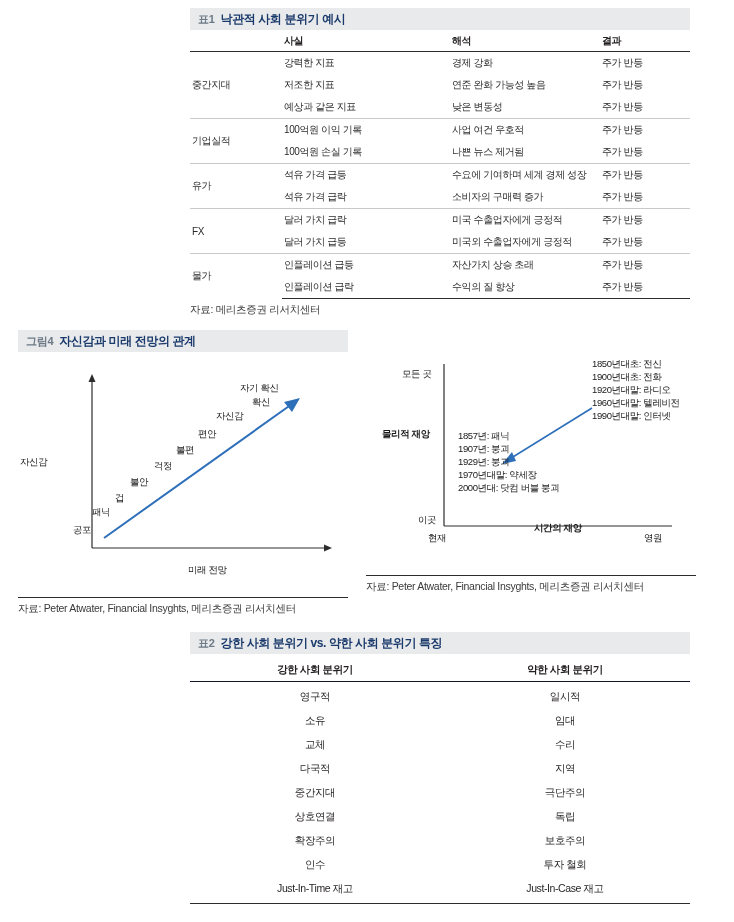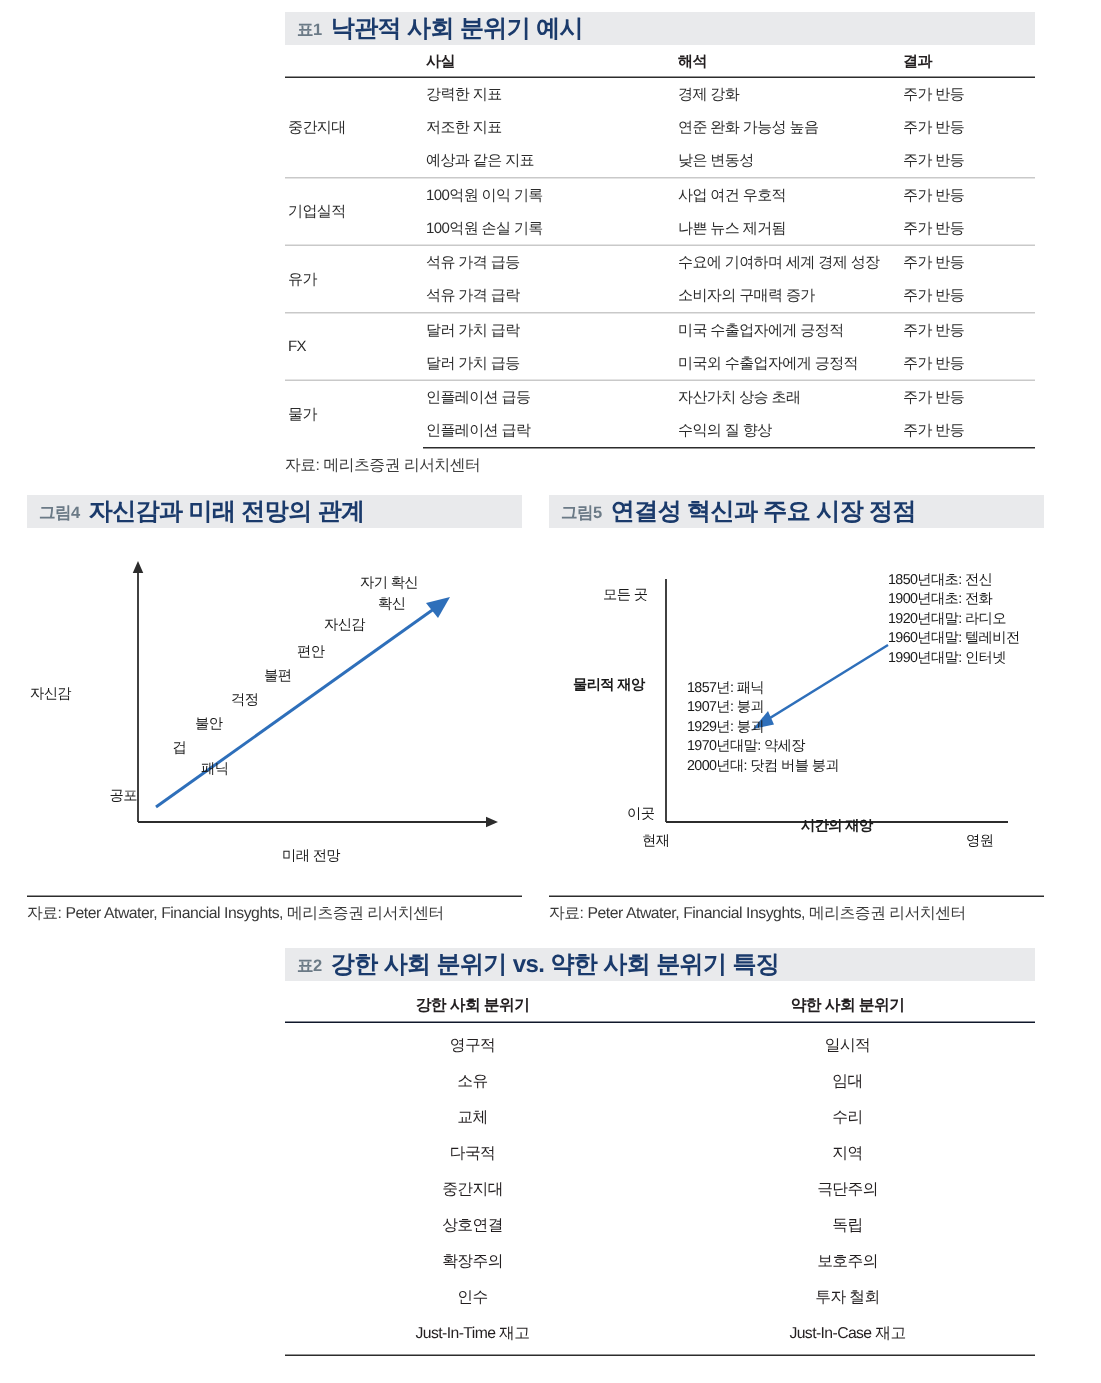--- a/index.html
+++ b/index.html
@@ -18,21 +18,21 @@
     background: #e9eaec;
     height: 22px;
     padding: 0 8px;
     gap: 6px;
   }
   .capbar .tag {
     font-size: 11px; font-weight: bold; color: #6b7a86;
     letter-spacing: -0.3px;
   }
   .capbar .ttl {
-    font-size: 16px; font-weight: bold; color: #1a3a6b;
+    font-size: 12px; font-weight: bold; color: #1a3a6b;
     letter-spacing: -0.4px;
   }
   .src {
     font-size: 10.5px; color: #3a3a3a; padding-top: 4px;
     letter-spacing: -0.3px;
   }
 
   
   #table1-block { position: absolute; left: 190px; top: 8px; width: 500px; }
   table.t1 { width: 100%; border-collapse: collapse; }
@@ -175,40 +175,36 @@
         <polygon points="314,196 306,192.5 306,199.5" fill="#2c2c2c"></polygon>
 
         <line x1="86" y1="186" x2="274" y2="52" stroke="#2e6fba" stroke-width="2"></line>
         <polygon points="282,46 266,50 274,60" fill="#2e6fba"></polygon>
       </svg>
 
       <span class="lbl" style="left:2px; top:104px;">자신감</span>
       <span class="lbl" style="left:170px; top:212px;">미래 전망</span>
 
       <span class="lbl" style="left:55px; top:172px;">공포</span>
-      <span class="lbl" style="left:74px; top:154px;padding-left:42px;">패닉</span>
+      <span class="lbl" style="left:74px; top:154px;">패닉</span>
       <span class="lbl" style="left:97px; top:140px;">겁</span>
       <span class="lbl" style="left:112px; top:124px;">불안</span>
       <span class="lbl" style="left:136px; top:108px;">걱정</span>
       <span class="lbl" style="left:158px; top:92px;">불편</span>
       <span class="lbl" style="left:180px; top:76px;">편안</span>
       <span class="lbl" style="left:198px; top:58px;">자신감</span>
       <span class="lbl" style="left:222px; top:30px;">자기 확신</span>
       <span class="lbl" style="left:234px; top:44px;">확신</span>
     </div>
     <div class="figfoot">
       <div class="src">자료: Peter Atwater, Financial Insyghts, 메리츠증권 리서치센터</div>
     </div>
   </div>
 
   <div id="fig5-block">
-    <div class="capbar">
-      <span class="tag">그림5</span>
-      <span class="ttl">연결성 혁신과 주요 시장 정점</span>
-    </div>
     <div class="figbody">
       <svg width="330" height="245">
         <line x1="78" y1="34" x2="78" y2="196" stroke="#2c2c2c" stroke-width="1.2"></line>
         <line x1="78" y1="196" x2="306" y2="196" stroke="#2c2c2c" stroke-width="1.2"></line>
 
         <line x1="226" y1="78" x2="142" y2="130" stroke="#2e6fba" stroke-width="1.6"></line>
         <polygon points="136,134 150,131 146,122" fill="#2e6fba"></polygon>
       </svg>
 
       <span class="lbl" style="left:36px; top:38px;">모든 곳</span>

